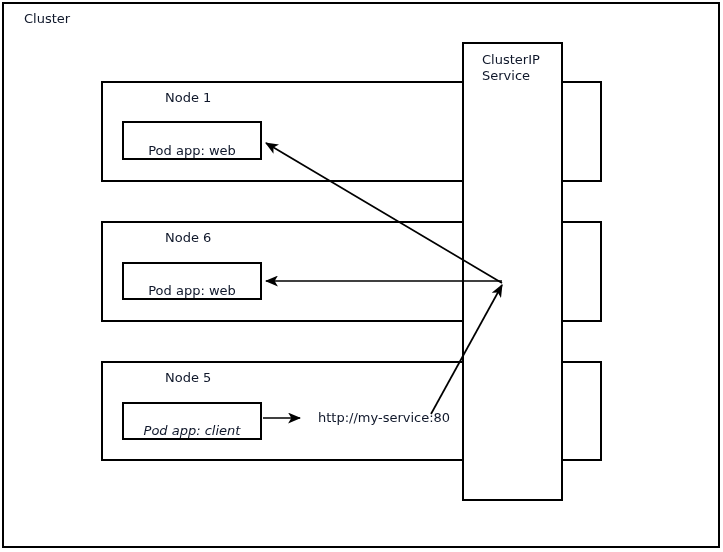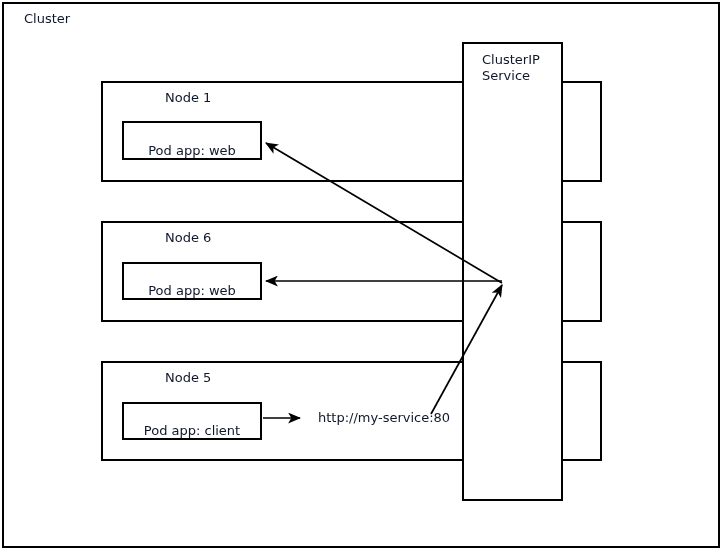--- a/index.html
+++ b/index.html
@@ -107,21 +107,21 @@
       <div>Service</div>
     </div>
   </div>
 
   <div class="box pod-box" style="top:121px;">
     <span class="pod-label">Pod app: web</span>
   </div>
   <div class="box pod-box" style="top:262px;height:38px;">
     <span class="pod-label">Pod app: web</span>
   </div>
-  <div class="box pod-box" style="top:402px;height:38px;">
+  <div class="box pod-box" style="top:402px;height:38px;font-style:italic;">
     <span class="pod-label">Pod app: client</span>
   </div>
 
   <span class="url-label">http://my-service:80</span>
 
   <svg class="arrows" viewBox="0 0 723 552" xmlns="http://www.w3.org/2000/svg">
     <defs>
       <marker id="arrowhead" viewBox="0 0 12 10" refX="11" refY="5" markerWidth="13" markerHeight="11" markerUnits="userSpaceOnUse" orient="auto">
         <path d="M0,0 L12,5 L0,10 L3,5 Z" fill="#000000"></path>
       </marker>

